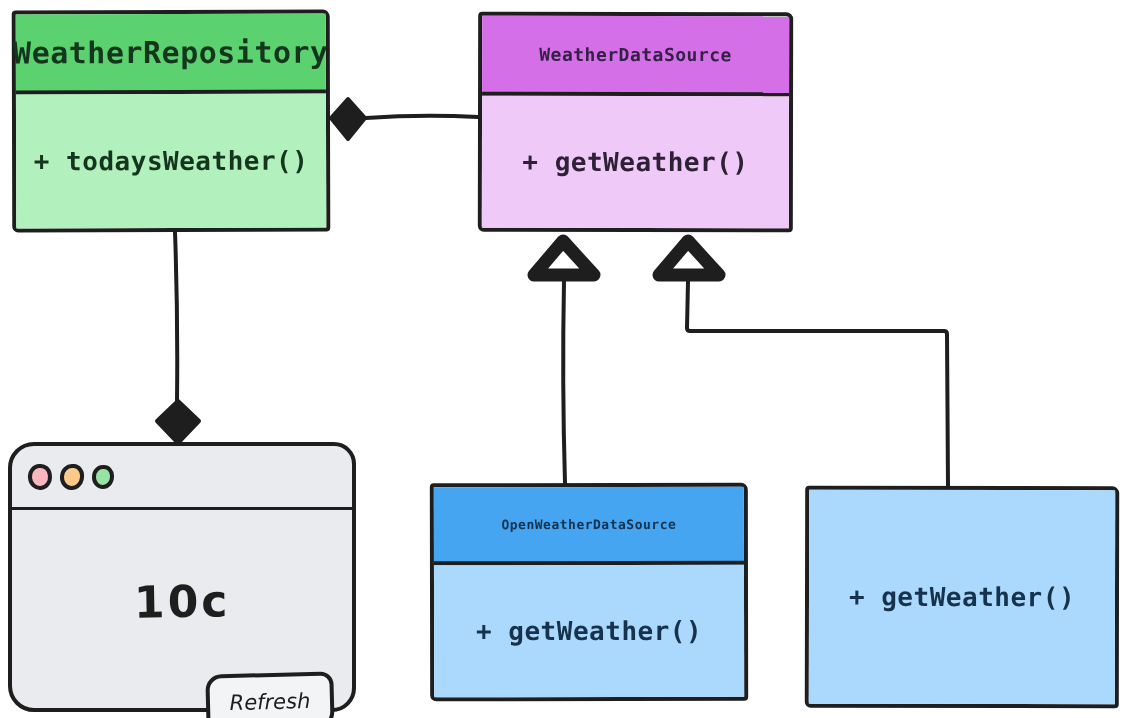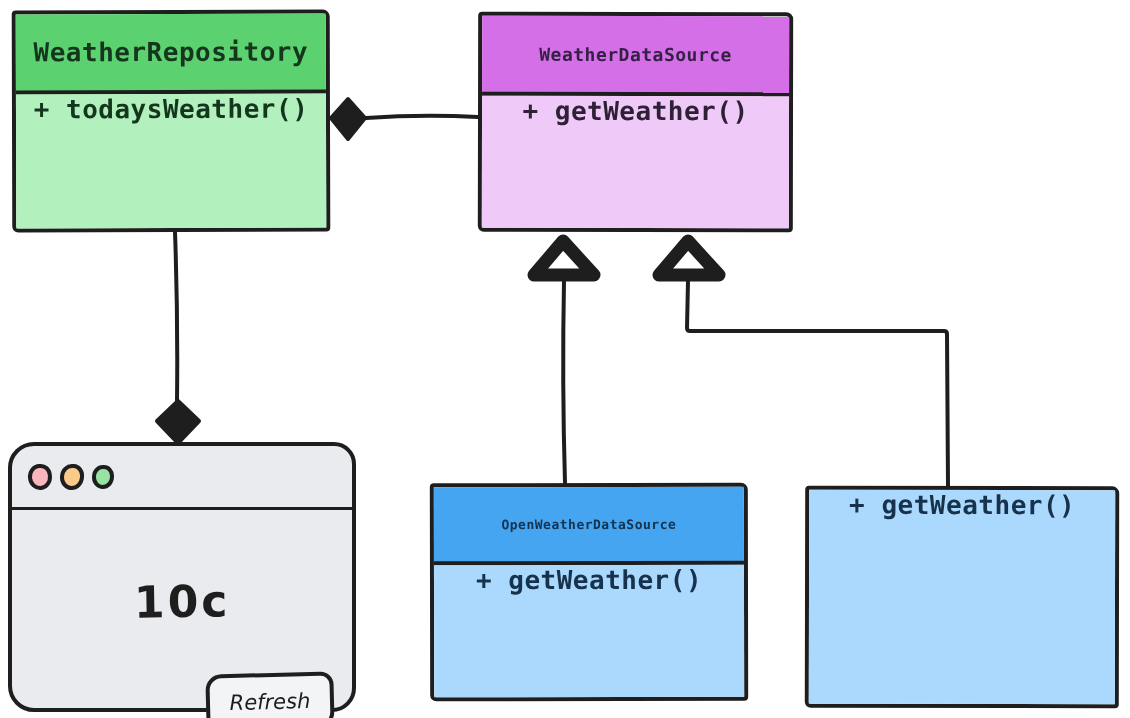--- a/index.html
+++ b/index.html
@@ -26,30 +26,30 @@
     border-bottom: 4px solid #1e1e1e;
     display: flex;
     align-items: center;
     justify-content: center;
     font-weight: bold;
     letter-spacing: 0.5px;
   }
   .uml-body {
     flex: 1;
     display: flex;
-    align-items: flex-start;
+    align-items: center;
     justify-content: center;
   }
   .uml-member {
     font-weight: bold;
     letter-spacing: 0.5px;
   }
 
   .box-green  { transform: rotate(-0.15deg); }
-  .box-green .uml-header { background: #5cd170; color: #14361d; font-size: 26px; height: 80px; }
+  .box-green .uml-header { background: #5cd170; color: #14361d; font-size: 30px; height: 80px; }
   .box-green .uml-body   { background: #b2f0bd; }
   .box-green .uml-member { color: #14361d; font-size: 26px; }
 
   .box-purple { transform: rotate(0.1deg); }
   .box-purple .uml-header { background: #d46fe8; color: #342145; font-size: 18px; height: 80px; }
   .box-purple .uml-body   { background: #efc9f8; }
   .box-purple .uml-member { color: #2e2136; font-size: 26px; }
 
   .box-blue .uml-header { background: #45a5f1; color: #15324e; font-size: 13px; height: 78px; }
   .box-blue .uml-body   { background: #abd9fd; }

